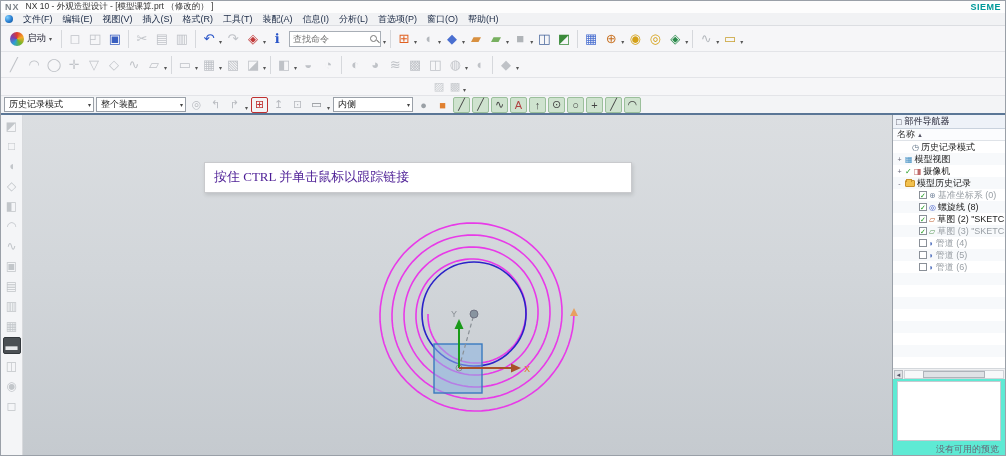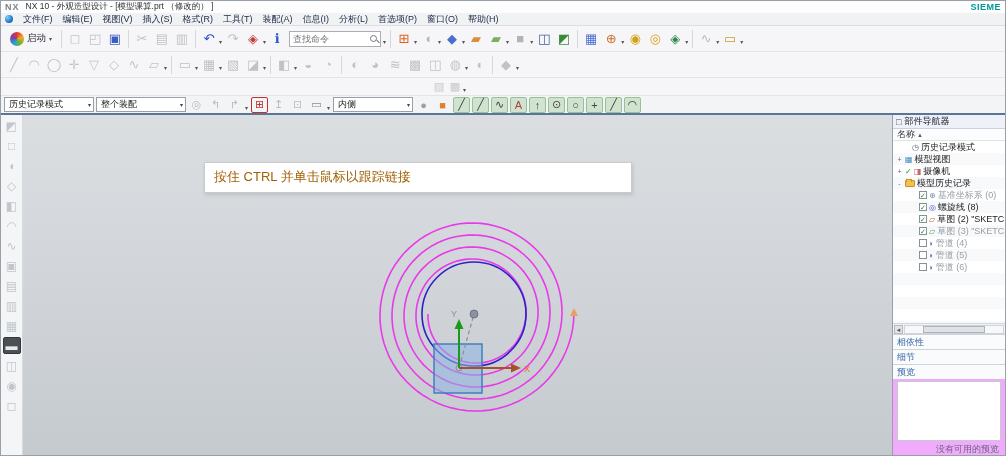--- a/index.html
+++ b/index.html
@@ -46,21 +46,21 @@
   
   .main { flex:1; display:flex; min-height:0; }
   .left-toolbar { width:22px; background:#f4f5f7; border-right:1px solid #d8dadd; display:flex; flex-direction:column; align-items:center; padding-top:2px; gap:3px; flex:none; overflow:hidden; }
   .ltbtn { width:18px; height:17px; display:flex; align-items:center; justify-content:center; font-size:12px; border-radius:2px; flex:none; cursor:default; }
   .ltbtn.dark { background:#4b5054; color:#d8dadd; border:1px solid #33383c; }
 
   .canvas { flex:1; position:relative; background:linear-gradient(180deg,#dbdee1 0%,#d2d6da 45%,#c5cacf 100%); overflow:hidden; }
   .canvas svg { position:absolute; left:0; top:0; }
   .tooltip { position:absolute; left:181px; top:47px; width:428px; background:#fff; border:1px solid #c9cacd; box-shadow:1px 2px 4px rgba(0,0,0,.12); padding:5px 9px; z-index:5; }
   .tooltip .url { font-size:13px; color:#333; white-space:nowrap; line-height:1.45; }
-  .tooltip .hint { font-size:13px; color:#a16207; line-height:1.45; }
+  .tooltip .hint { font-size:13px; color:#4c1d95; line-height:1.45;font-family:Liberation Serif, serif; }
 
   
   .right-panel { width:113px; background:#fff; border-left:1px solid #9aa0a8; display:flex; flex-direction:column; flex:none; font-size:9px; }
   .rp-header { height:14px; background:#eef2f8; border-bottom:1px solid #c9d2dd; display:flex; align-items:center; padding:0 3px; gap:3px; flex:none; color:#223; }
   .rp-header .sq { font-size:9px; color:#445; }
   .rp-namerow { height:12px; border-bottom:1px solid #dfe3e8; display:flex; align-items:center; padding:0 4px; gap:2px; color:#333; flex:none; background:#fbfcfe; }
   .sort-arrow { font-size:6px; color:#556; }
   .rp-tree { flex:1; overflow:hidden; background:repeating-linear-gradient(180deg,#ffffff 0 12px,#f7f9fb 12px 24px); }
   .trow { height:12px; display:flex; align-items:center; gap:2px; white-space:nowrap; overflow:hidden; }
   .trow .lbl { color:#222; }
@@ -68,21 +68,21 @@
   .expander { width:7px; font-size:7px; color:#667; text-align:center; flex:none; }
   .cb { width:8px; height:8px; border:1px solid #8a9098; background:#fff; font-size:7px; line-height:7px; text-align:center; color:#1d9a1d; font-weight:bold; flex:none; }
   .ticon { font-size:8px; flex:none; }
   .tfolder { width:10px; height:7px; background:#f2c14e; border:1px solid #c8912a; border-radius:1px; flex:none; position:relative; }
   .tfolder::before { content:""; position:absolute; top:-2px; left:0; width:4px; height:2px; background:#f2c14e; border:1px solid #c8912a; border-bottom:none; }
   .rp-hscroll { height:11px; border-top:1px solid #d4d8dc; background:#f0f1f3; display:flex; align-items:center; padding:0 1px; gap:1px; flex:none; }
   .hs-arrow { width:9px; height:9px; background:#e2e4e8; border:1px solid #b6bac0; font-size:6px; line-height:8px; text-align:center; color:#556; flex:none; }
   .hs-track { flex:1; height:9px; background:#f7f8fa; border:1px solid #d0d3d8; position:relative; }
   .hs-thumb { position:absolute; left:18%; width:64%; top:0; bottom:0; background:#dfe2e6; border:1px solid #aeb3ba; }
   .rp-section { height:15px; border-top:1px solid #cfd4da; display:flex; align-items:center; padding:0 4px; color:#3465a4; flex:none; background:#fafbfc; }
-  .rp-preview-wrap { flex:none; height:76px; padding:2px 4px 0 4px; background:#f0abfc; }
+  .rp-preview-wrap { flex:none; height:76px; padding:2px 4px 0 4px; background:#5eead4; }
   .rp-preview { height:60px; background:#fff; border:1px solid #c5cad0; }
   .rp-noprev { text-align:right; color:#667; padding:2px 2px 0 0; }
 </style>
 </head>
 <body>
 
 <div class="app">
 
   <div class="titlebar">
     <span class="nx-logo">NX</span>
@@ -353,30 +353,19 @@
             <span class="ticon" style="color: rgb(90, 119, 192);">◗</span>
             <span class="lbl">管道 (6)</span>
           </div>
         </div>
       <div class="rp-hscroll">
         <span class="hs-arrow">◄</span>
         <span class="hs-track">
             <span class="hs-thumb"></span>
           </span>
       </div>
-      <div id="rp-sections">
-          <div class="rp-section">
-            <span>相依性</span>
-          </div>
-          <div class="rp-section">
-            <span>细节</span>
-          </div>
-          <div class="rp-section">
-            <span>预览</span>
-          </div>
-        </div>
       <div class="rp-preview-wrap">
         <div class="rp-preview"></div>
         <div class="rp-noprev">没有可用的预览</div>
       </div>
     </div>
   </div>
 </div>
 
 </body></html>

